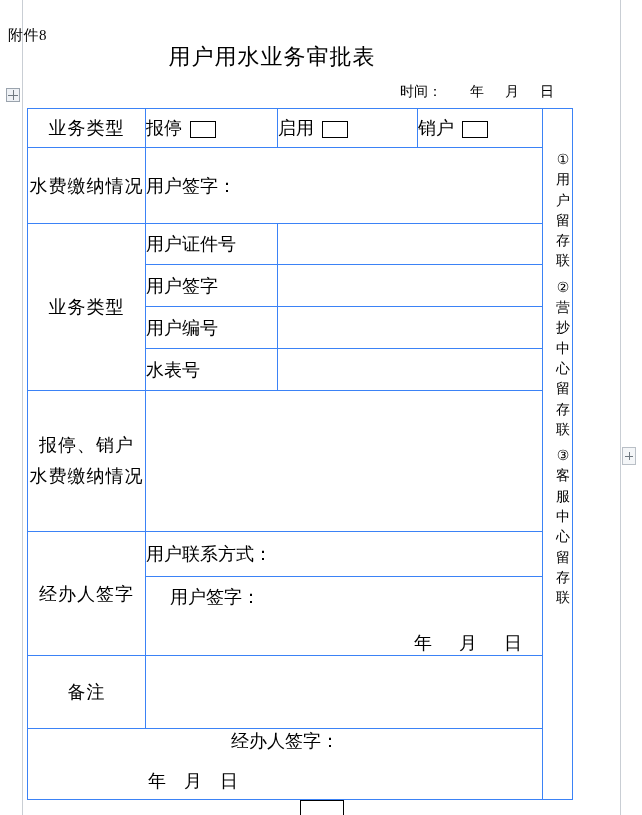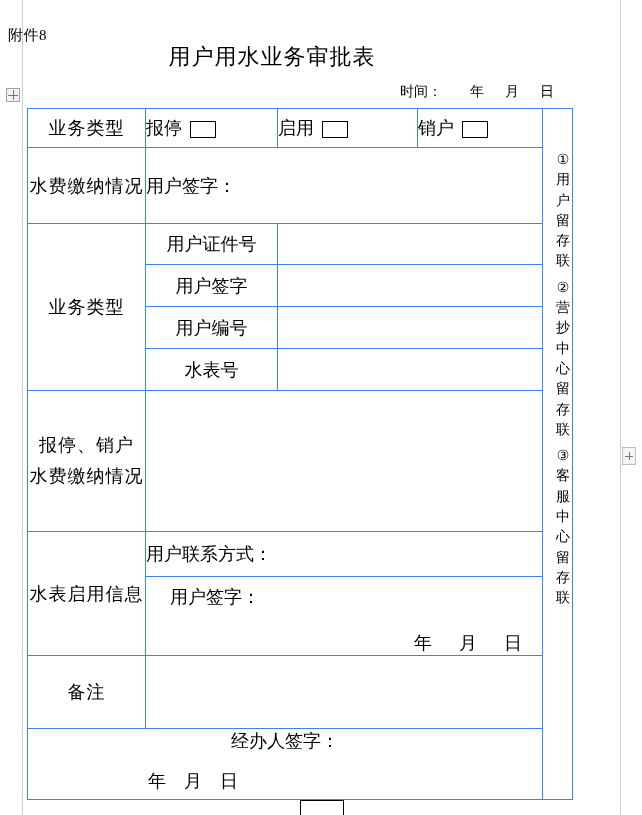--- a/index.html
+++ b/index.html
@@ -113,21 +113,21 @@
     border-collapse: collapse;
     table-layout: fixed;
   }
   table.form td {
     border: 1px solid #3b82f6;
     font-size: 18px;
     padding: 0;
     vertical-align: middle;
     font-family: Liberation Serif, serif;
   }
-  .c-center { text-align: center; }
+  .c-center { }
   .pad-l { padding-left: 10px; margin-left: 14px; }
   .cell-label {
     text-align: center;
     letter-spacing: 1px;
   }
   .checkbox {
     display: inline-block;
     width: 26px;
     height: 17px;
     border: 1px solid #000000;
@@ -263,21 +263,21 @@
 
       <tr>
         <td class="cell-label two-line" style="height:140px">
           <div>报停、销户</div>
           <div>水费缴纳情况</div>
         </td>
         <td colspan="3" class="pad-l"></td>
       </tr>
 
       <tr>
-        <td class="cell-label" rowspan="2">水表启用信息</td>
+        <td class="cell-label" rowspan="2">经办人签字</td>
         <td colspan="3" class="pad-l" style="height:44px">用户联系方式：</td>
       </tr>
       <tr>
         <td colspan="3" style="height:78px">
           <div class="pad-l" style="padding-top:8px">用户签字：</div>
           <div class="ymd" style="padding-top:22px">年      月      日</div>
         </td>
       </tr>
 
       <tr>

